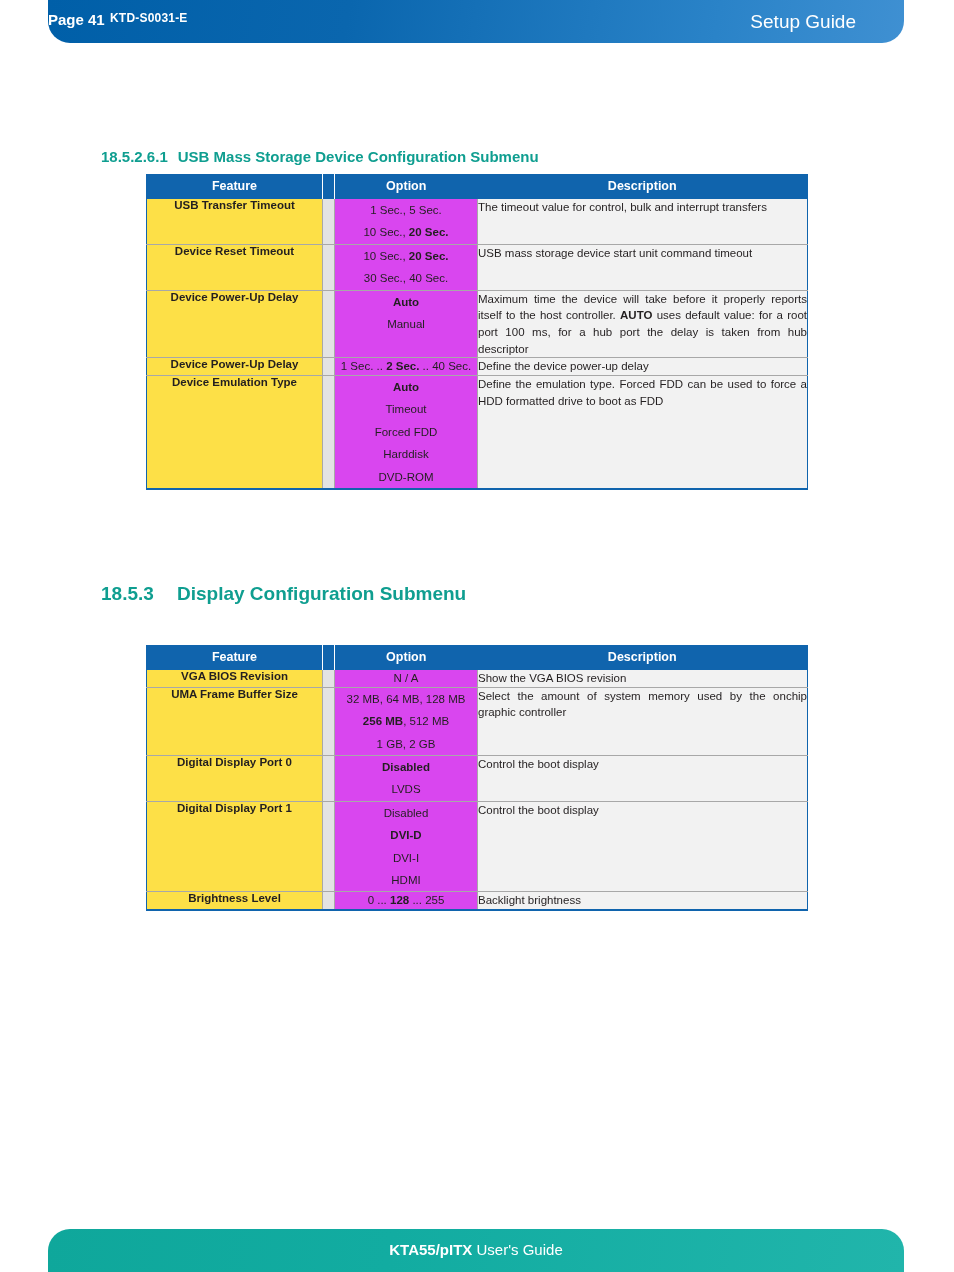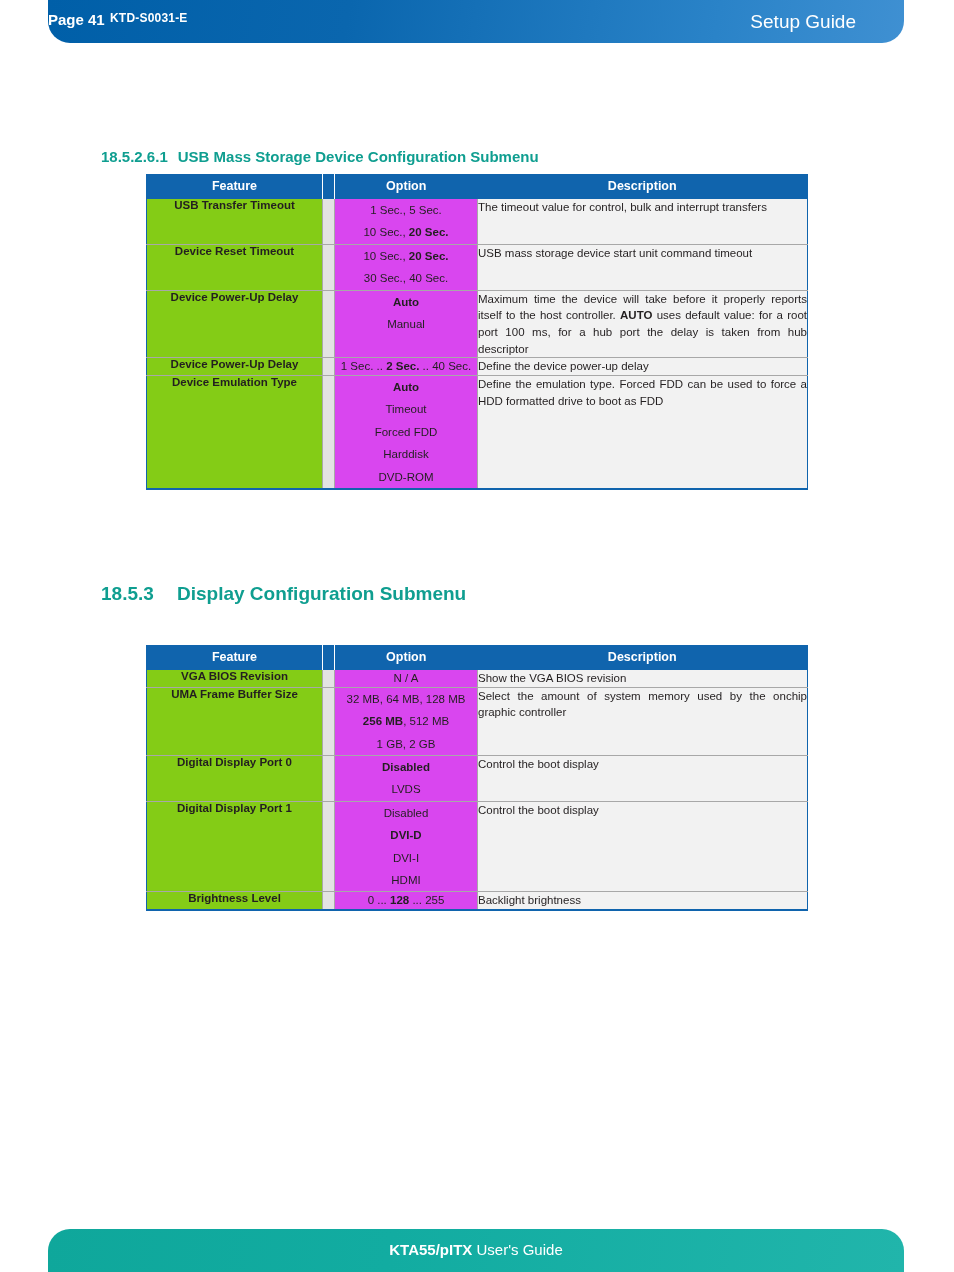--- a/index.html
+++ b/index.html
@@ -141,21 +141,21 @@
   .doc-table tbody td {
     font-size: 11.5px;
     color: #231f20;
     vertical-align: top;
     border-top: 1px solid #a8a8a8;
     padding: 0;
   }
   .doc-table tbody tr:first-child td { border-top: none; }
 
   td.cell-feature {
-    background: #84cc16;
+    background: #fde047;
     color: #1064ad;
     font-weight: bold;
     text-align: center;
     padding: 4px 6px 5px 6px;
     border-right: 1px solid #a8a8a8;
   }
   td.cell-gap {
     background: #e3e3e3;
     border-right: 1px solid #a8a8a8;
     padding: 0;

